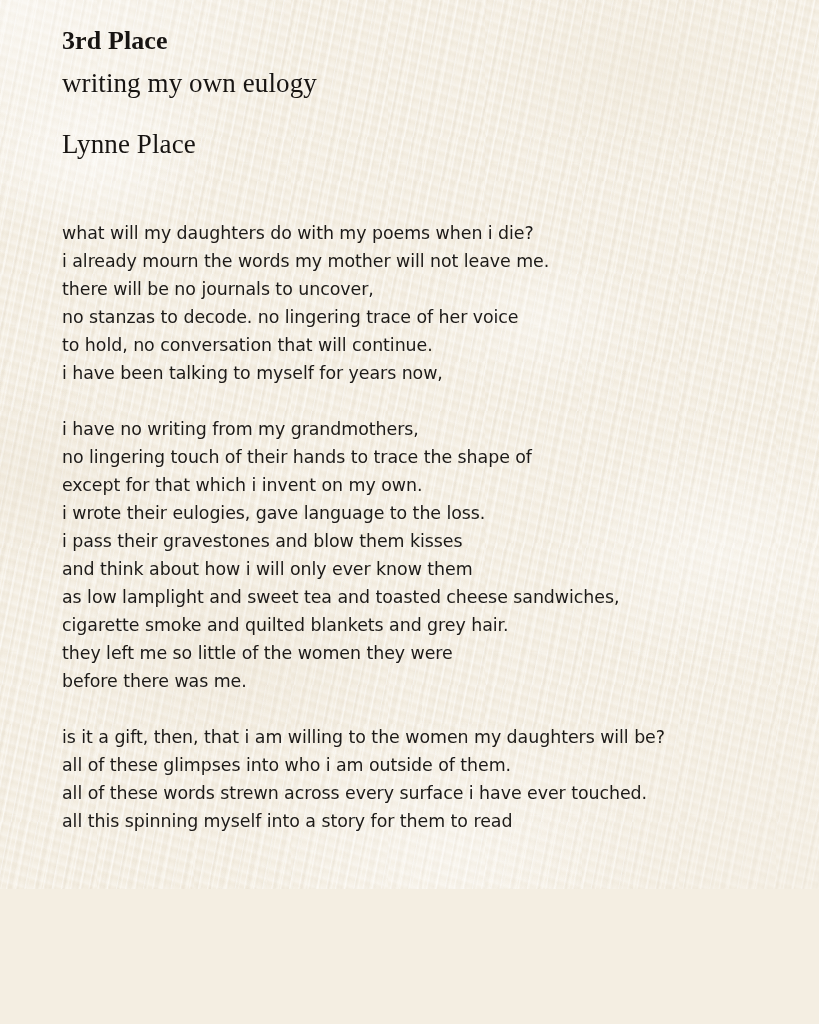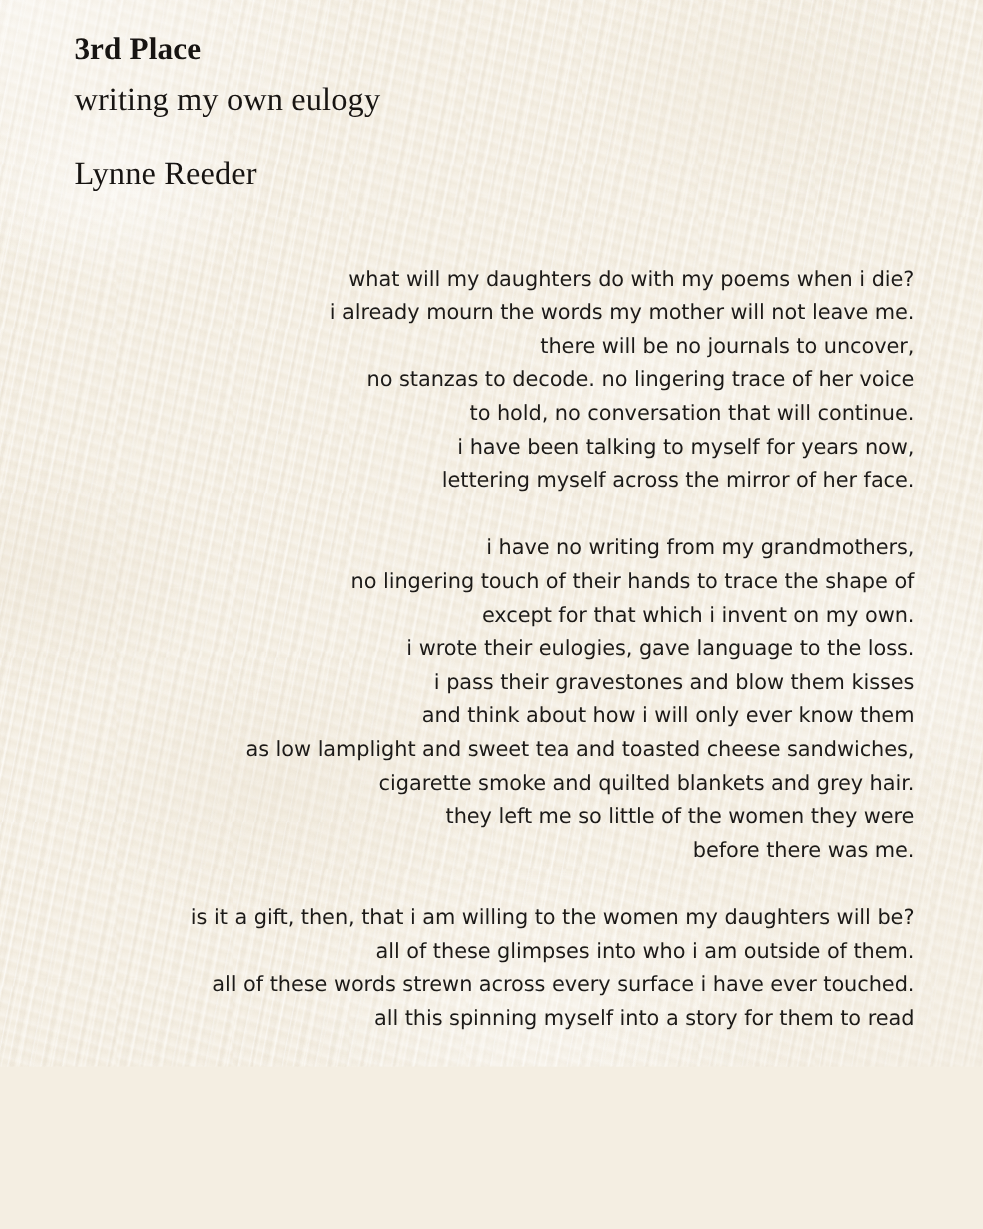--- a/index.html
+++ b/index.html
@@ -145,50 +145,48 @@
   }
 
   .stanza:last-child {
     margin-bottom: 0;
     margin-top: 20px;
   }
 
   .poem-line {
     margin: 0;
     white-space: pre;
-    text-align: right;
   }
 </style>
 </head>
 <body>
 
 <div class="page">
 
   <div class="paper-texture"></div>
   <div class="paper-blotch"></div>
   <div class="paper-vignette"></div>
 
   <div class="content">
 
     <div class="header-block">
       <div class="award-rank">3rd Place</div>
       <div class="poem-title">writing my own eulogy</div>
-      <div class="poet-name">Lynne Reeder</div>
+      <div class="poet-name">Lynne Place</div>
     </div>
 
     <div class="poem-body">
 
     <div class="stanza">
           <p class="poem-line">what will my daughters do with my poems when i die?</p>
           <p class="poem-line">i already mourn the words my mother will not leave me.</p>
           <p class="poem-line">there will be no journals to uncover,</p>
           <p class="poem-line">no stanzas to decode. no lingering trace of her voice</p>
           <p class="poem-line">to hold, no conversation that will continue.</p>
           <p class="poem-line">i have been talking to myself for years now,</p>
-          <p class="poem-line">lettering myself across the mirror of her face.</p>
         </div>
         <div class="stanza">
           <p class="poem-line">i have no writing from my grandmothers,</p>
           <p class="poem-line">no lingering touch of their hands to trace the shape of</p>
           <p class="poem-line">except for that which i invent on my own.</p>
           <p class="poem-line">i wrote their eulogies, gave language to the loss.</p>
           <p class="poem-line">i pass their gravestones and blow them kisses</p>
           <p class="poem-line">and think about how i will only ever know them</p>
           <p class="poem-line">as low lamplight and sweet tea and toasted cheese sandwiches,</p>
           <p class="poem-line">cigarette smoke and quilted blankets and grey hair.</p>

